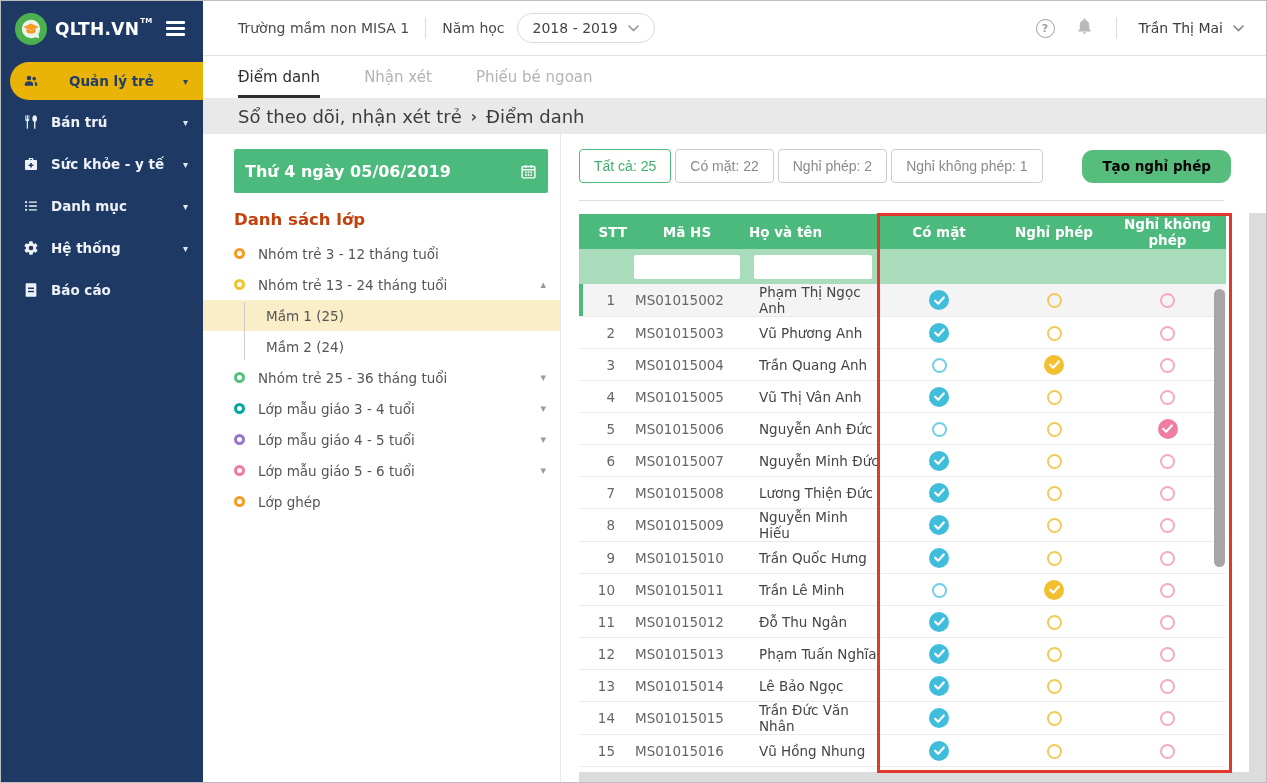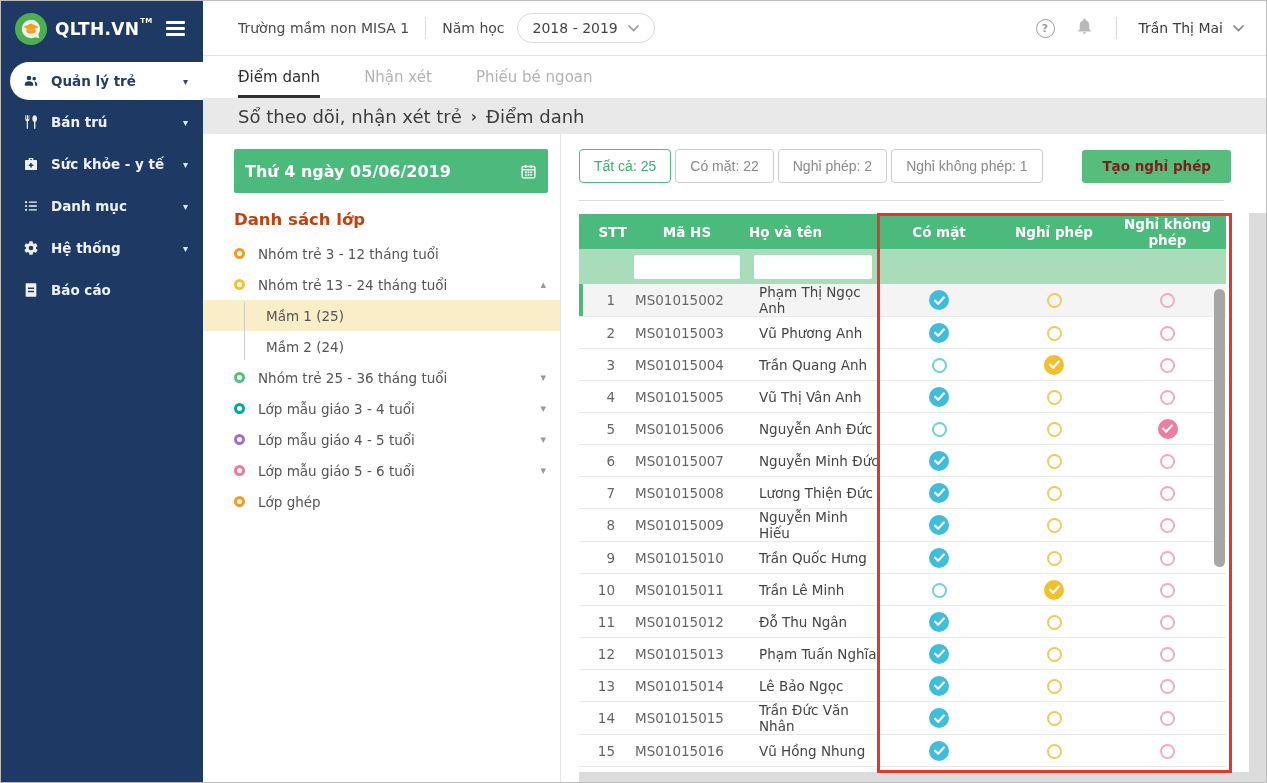--- a/index.html
+++ b/index.html
@@ -13,21 +13,21 @@
   .logo-badge svg { width:22px; height:22px; }
   .logo-text { color:#fff; font-weight:bold; font-size:17px; margin-left:8px; letter-spacing:.3px; }
   .logo-tm { color:#fff; font-size:7px; vertical-align:top; position:relative; top:-2px; margin-left:1px; }
   .hamburger { margin-left:auto; cursor:pointer; padding:4px 2px; }
   .hamburger span { display:block; width:19px; height:2.5px; background:#fff; margin:3.5px 0; border-radius:1px; }
   .nav { margin-top:6px; }
   .nav-item { height:40px; margin-bottom:2px; display:flex; align-items:center; color:#eef2f8; font-size:13.5px; font-weight:bold; padding-left:22px; cursor:pointer; }
   .nav-item .nav-icon { width:17px; height:17px; margin-right:11px; display:flex; align-items:center; }
   .nav-item .nav-icon svg { width:16px; height:16px; fill:currentColor; }
   .nav-item .nav-caret { margin-left:auto; padding-right:15px; font-size:10px; color:inherit; opacity:.95; }
-  .nav-item.active { background:#ffffff; color:#223e68; border-radius:20px 0 0 20px; margin-left:9px; padding-left:13px; height:38px; }
+  .nav-item.active { background:#eab308; color:#223e68; border-radius:20px 0 0 20px; margin-left:9px; padding-left:13px; height:38px;gap:18px; }
 
   
   .topbar { position:absolute; left:202px; top:0; right:0; height:55px; background:#fff; border-bottom:1px solid #e3e3e3; display:flex; align-items:center; padding:0 22px 0 35px; }
   .school-name { font-size:14px; color:#4a4a4a; }
   .v-sep { width:1px; height:22px; background:#ddd; margin:0 16px; }
   .year-label { font-size:14px; color:#4a4a4a; margin-right:12px; }
   .year-pill { display:flex; align-items:center; gap:10px; height:30px; border:1px solid #d9d9d9; border-radius:16px; padding:0 15px; font-size:14px; color:#444; cursor:pointer; background:#fff; }
   .top-right { margin-left:auto; display:flex; align-items:center; gap:20px; }
   .help-icon { width:19px; height:19px; border:1.6px solid #9e9e9e; border-radius:50%; color:#9e9e9e; font-size:11px; font-weight:bold; display:flex; align-items:center; justify-content:center; cursor:pointer; }
   .bell-icon svg { width:19px; height:20px; fill:#b9b9b9; cursor:pointer; }
@@ -59,21 +59,21 @@
   .tree-children { position:relative; }
   .tree-children .guide { position:absolute; left:41px; top:2px; bottom:2px; width:1px; background:#ccc; }
   .tree-child { height:31px; display:flex; align-items:center; padding-left:63px; font-size:13.5px; color:#555; cursor:pointer; }
   .tree-child.selected { background:#faeec9; }
 
   
   .right-panel { flex:1; position:relative; padding:15px 0 0 18px; }
   .filter-row { display:flex; align-items:center; gap:4px; padding-right:35px; }
   .chip { height:34px; display:flex; align-items:center; padding:0 14px; border-radius:4px; border:1px solid #ccc; color:#8a8a8a; font-size:14px; background:#fff; cursor:pointer; }
   .chip.active { border-color:#4dba7d; color:#3faf6e; }
-  .create-btn { margin-left:auto; height:33px; background:#56bd7d; color:#7f1d1d; border:none; border-radius:3px; padding:0 20px; font-size:13.5px; font-weight:bold; font-family:inherit; cursor:pointer; }
+  .create-btn { margin-left:auto; height:33px; background:#56bd7d; color:#000000; border:none; border-radius:11px; padding:0 20px; font-size:13.5px; font-weight:bold; font-family:inherit; cursor:pointer; }
   .hr { border:0; border-top:1px solid #ddd; margin:17px 42px 0 0; }
 
   table.att { margin-top:13px; width:647px; border-collapse:collapse; table-layout:fixed; font-size:13.5px; }
   .att thead th { background:#4dba7d; color:#fff; height:35px; font-size:13.5px; font-weight:bold; }
   .att th.c0 { text-align:right; padding-left:10px; }
   .att th.c1, .att th.c3, .att th.c4, .att th.c5 { text-align:center; }
   .att th.c2 { text-align:left; padding-left:2px; }
   .att tr.qfilter td { background:#a8dcba; height:35px; padding:0 7px; }
   .att tr.qfilter input { width:100%; height:24px; border:none; border-radius:2px; background:#fff; font-family:inherit; font-size:13px; padding:0 6px; outline:none; }
   .att tbody td { height:32px; border-bottom:1px solid #eaeaea; color:#4a4a4a; background:#fff; }

